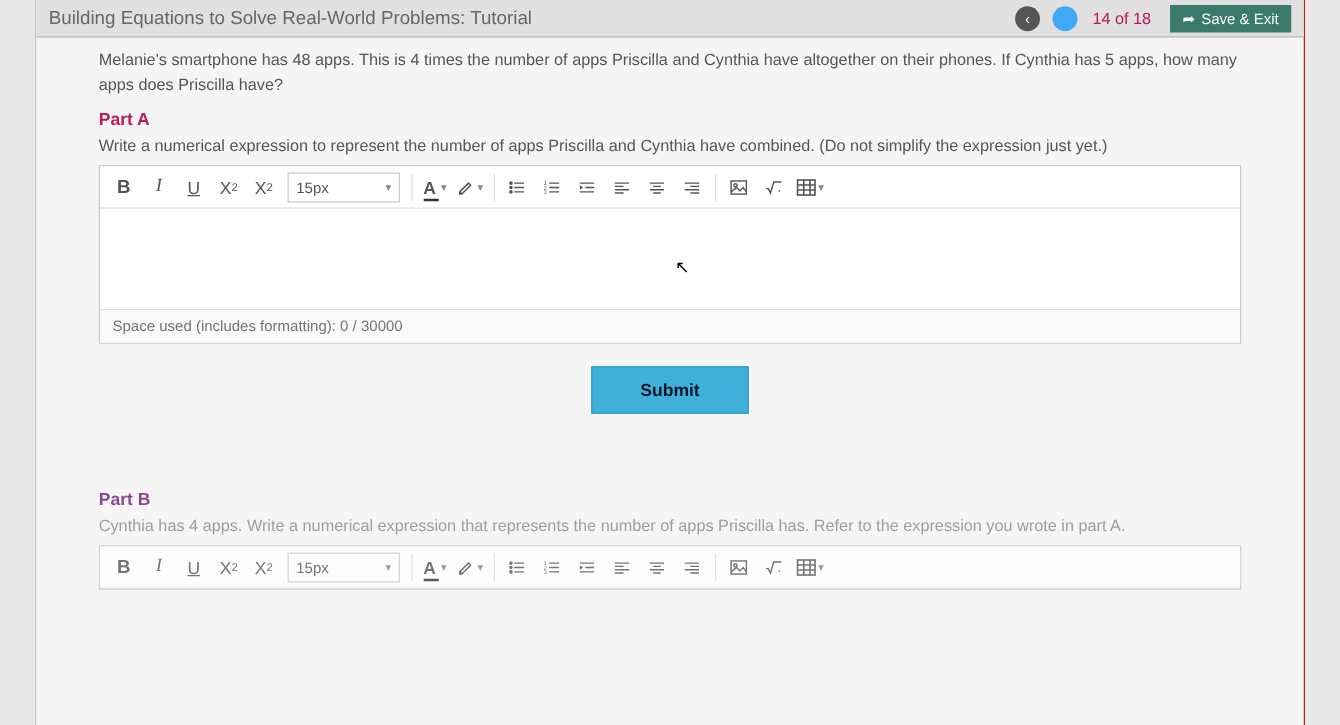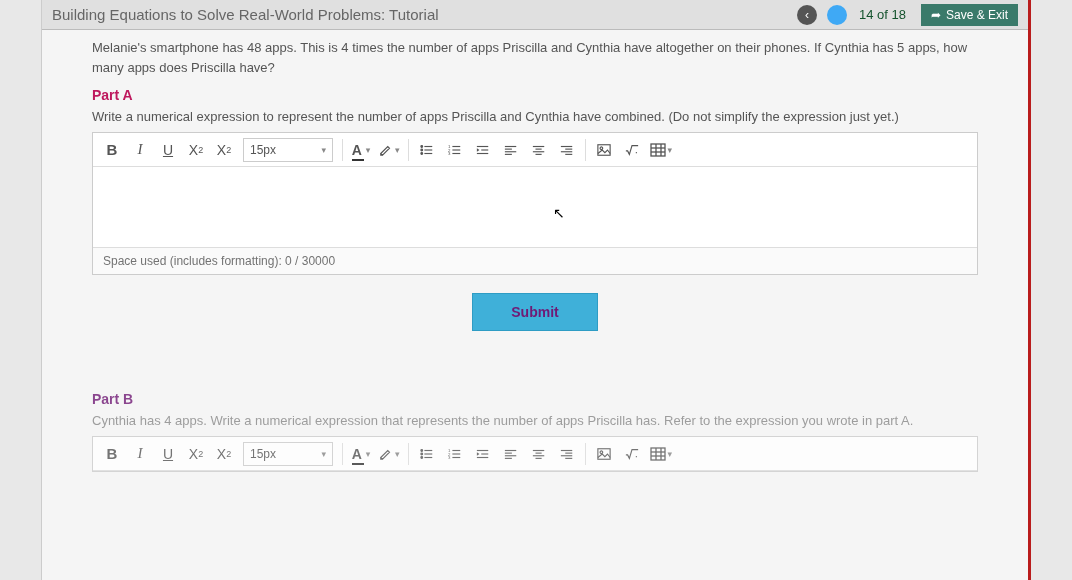--- a/index.html
+++ b/index.html
@@ -6,24 +6,24 @@
   body {
     font-family: Arial, Helvetica, sans-serif;
     background: #e8e8e8;
     width: 1072px;
     height: 580px;
     overflow: hidden;
     position: relative;
   }
   .page {
     background: #f5f5f5;
-    margin: 0 41px;
+    margin: 0 28px;
     min-height: 580px;
     border-left: 1px solid #ccc;
-    border-right: 3px solid #b91c1c;
+    border-right: 1px solid #b91c1c;
   }
   .topbar {
     display: flex;
     align-items: center;
     height: 30px;
     background: #e0e0e0;
     border-bottom: 1px solid #bbb;
     padding: 0 10px;
     color: #555;
     font-size: 15px;
@@ -35,21 +35,21 @@
   }
   .circle-btn {
     width: 20px; height: 20px; border-radius: 50%;
     background: #555; color: #fff; display:flex; align-items:center; justify-content:center;
     font-size: 12px; margin-right: 10px; cursor:pointer;
   }
   .blue-dot {
     width: 20px; height: 20px; border-radius: 50%;
     background: #3fa9f5; margin-right: 12px;
   }
-  .page-count { font-size: 13px; color: #14532d; margin-right: 15px; }
+  .page-count { font-size: 13px; color: #be185d; margin-right: 15px; }
   .save-exit {
     background: #3a7a6a; color: #fff; font-size: 12px;
     padding: 4px 10px; display:flex; align-items:center; gap:5px;
     cursor:pointer;
   }
   .save-exit .exit-icon { font-size: 12px; }
   .content {
     padding: 8px 50px 0 50px;
     color: #555;
     font-size: 13px;
@@ -98,21 +98,21 @@
   .editor-area {
     height: 80px; background:#fff; cursor:text; position:relative;
   }
   .cursor-point { position:absolute; top:38px; left:460px; font-size:14px; color:#000;}
   .space-used {
     border-top:1px solid #ddd; background:#fafafa;
     font-size:12px; color:#737373; padding: 6px 10px;
   }
   .submit-row { display:flex; justify-content:center; padding: 18px 0 30px 0;}
   .submit-btn {
-    background:#3fb0d9; color:#701a75; border:none;
+    background:#3fb0d9; color:#0f172a; border:none;
     padding: 10px 38px; font-size:14px; font-weight:bold;
     cursor:pointer; border:1px solid #2e9cc4;
   }
   .part-b { margin-top: 30px; color:#888;}
   .part-b .part-label { color:#701a75;}
   .faded { opacity: 0.8;}
   .iconsvg { width:14px; height:14px; fill:none; stroke:#555; stroke-width:1.3;}
   .table-icon { width:16px; height:14px;}
 </style>
 </head>

